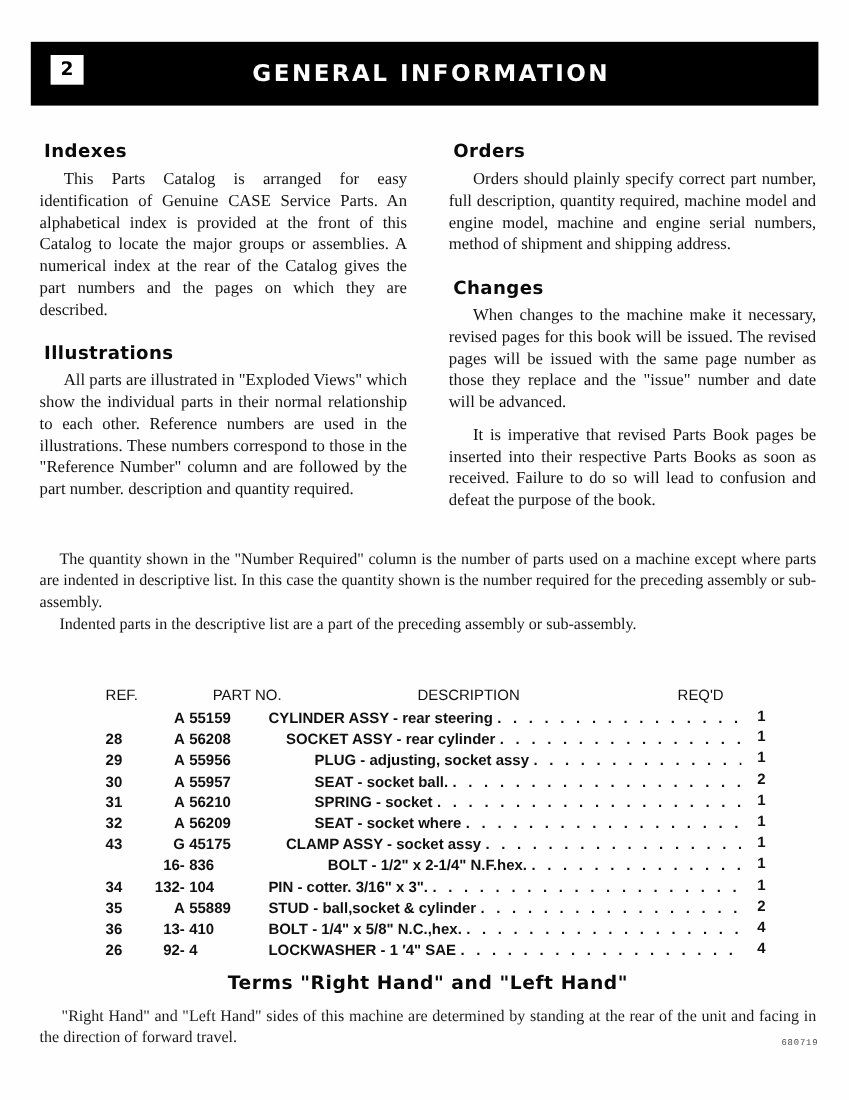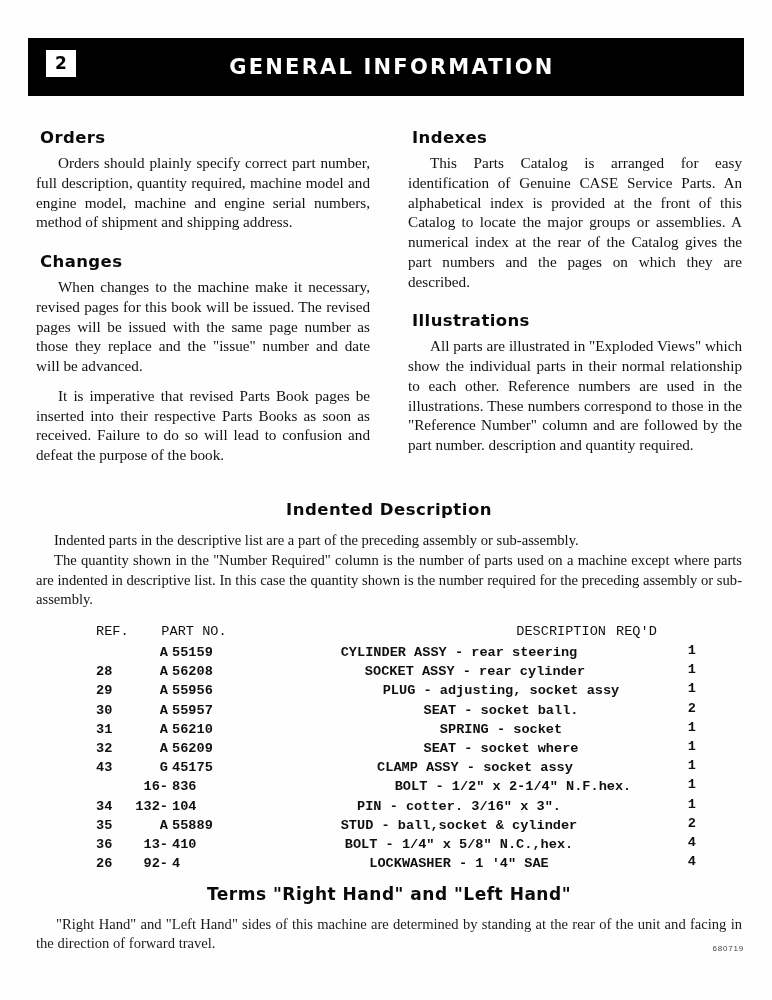--- a/index.html
+++ b/index.html
@@ -118,31 +118,31 @@
     text-indent: 18px;
     margin-bottom: 1px;
   }
 
   
   .parts-table {
     position: absolute;
     left: 96px;
     top: 624px;
     width: 600px;
-    font-family: Liberation Mono, monospace;
+    font-family: Liberation Sans, sans-serif;
     font-size: 13.6px;
     color: #101010;
   }
   .pt-head {
     position: relative;
     height: 21px;
   }
   .pt-head .h-ref   { position: absolute; left: 0px;   width: 42px; text-align: left; }
-  .pt-head .h-part  { position: absolute; left: 52px;  width: 92px; text-align: center; }
-  .pt-head .h-desc  { position: absolute; left: 150px; width: 360px; text-align: right; }
+  .pt-head .h-part  { position: absolute; left: 68px;  width: 92px; text-align: right; }
+  .pt-head .h-desc  { position: absolute; left: 150px; width: 360px; text-align: center; }
   .pt-head .h-req   { position: absolute; left: 520px; width: 80px; text-align: left; }
 
   .pt-row {
     position: relative;
     height: 19.2px;
     white-space: nowrap;
   }
   .pt-row .c-ref {
     position: absolute; left: 0px; width: 30px;
     text-align: left; font-weight: 700;
@@ -157,23 +157,22 @@
   }
   .pt-row .c-desc {
     position: absolute;
     left: 148px;
     right: 22px;
     height: 19px;
     overflow: hidden;
   }
   .desc-inner {
     display: flex;
-    align-items: center;
+    align-items: flex-end;
     width: 100%;
-    flex-direction: column;
   }
   .desc-inner .dtext {
     font-weight: 700;
     white-space: nowrap;
     flex: 0 0 auto;
   }
   .desc-inner .leader {
     flex: 1 1 auto;
     overflow: hidden;
     white-space: nowrap;
@@ -210,63 +209,62 @@
   .terms-section p.body {
     font-size: 14.6px;
     line-height: 1.32;
     text-indent: 20px;
     color: #1b1b1b;
   }
   .doc-footer {
     position: absolute;
     right: 28px;
     top: 944px;
-    font-family: Liberation Sans, sans-serif;
+    font-family: Liberation Mono, monospace;
     font-size: 8px;
     letter-spacing: 0.8px;
     color: #444444;
   }
 </style>
 </head>
 <body>
 
 <div class="page">
 
   <div class="banner">
     <div class="page-number-box">
       <span>2</span>
     </div>
     <div class="banner-title">GENERAL INFORMATION</div>
   </div>
 
   <div class="columns">
 
     <div class="col">
+      <h2 class="sec-head">Indexes</h2>
+      <p class="body">This Parts Catalog is arranged for easy identification of Genuine CASE Service Parts. An alphabetical index is provided at the front of this Catalog to locate the major groups or assemblies. A numerical index at the rear of the Catalog gives the part numbers and the pages on which they are described.</p>
+
+      <h2 class="sec-head spaced">Illustrations</h2>
+      <p class="body">All parts are illustrated in "Exploded Views" which show the individual parts in their normal relationship to each other. Reference numbers are used in the illustrations. These numbers correspond to those in the "Reference Number" column and are followed by the part number. description and quantity required.</p>
+    </div>
+
+    <div class="col">
       <h2 class="sec-head">Orders</h2>
       <p class="body">Orders should plainly specify correct part number, full description, quantity required, machine model and engine model, machine and engine serial numbers, method of shipment and shipping address.</p>
 
       <h2 class="sec-head spaced">Changes</h2>
       <p class="body">When changes to the machine make it necessary, revised pages for this book will be issued. The revised pages will be issued with the same page number as those they replace and the "issue" number and date will be advanced.</p>
       <p class="body">It is imperative that revised Parts Book pages be inserted into their respective Parts Books as soon as received. Failure to do so will lead to confusion and defeat the purpose of the book.</p>
     </div>
 
-    <div class="col">
-      <h2 class="sec-head">Indexes</h2>
-      <p class="body">This Parts Catalog is arranged for easy identification of Genuine CASE Service Parts. An alphabetical index is provided at the front of this Catalog to locate the major groups or assemblies. A numerical index at the rear of the Catalog gives the part numbers and the pages on which they are described.</p>
-
-      <h2 class="sec-head spaced">Illustrations</h2>
-      <p class="body">All parts are illustrated in "Exploded Views" which show the individual parts in their normal relationship to each other. Reference numbers are used in the illustrations. These numbers correspond to those in the "Reference Number" column and are followed by the part number. description and quantity required.</p>
-    </div>
-
   </div>
 
   <div class="indented-section">
-    <h2 class="center-head">Indented Description</h2>
+    <p class="body">The quantity shown in the "Number Required" column is the number of parts used on a machine except where parts are indented in descriptive list. In this case the quantity shown is the number required for the preceding assembly or sub-assembly.</p>
     <p class="body">Indented parts in the descriptive list are a part of the preceding assembly or sub-assembly.</p>
-    <p class="body">The quantity shown in the "Number Required" column is the number of parts used on a machine except where parts are indented in descriptive list. In this case the quantity shown is the number required for the preceding assembly or sub-assembly.</p>
   </div>
 
   <div class="parts-table">
     <div class="pt-head">
       <div class="h-ref">REF.</div>
       <div class="h-part">PART NO.</div>
       <div class="h-desc">DESCRIPTION</div>
       <div class="h-req">REQ'D</div>
     </div>
     <div id="parts-rows">

